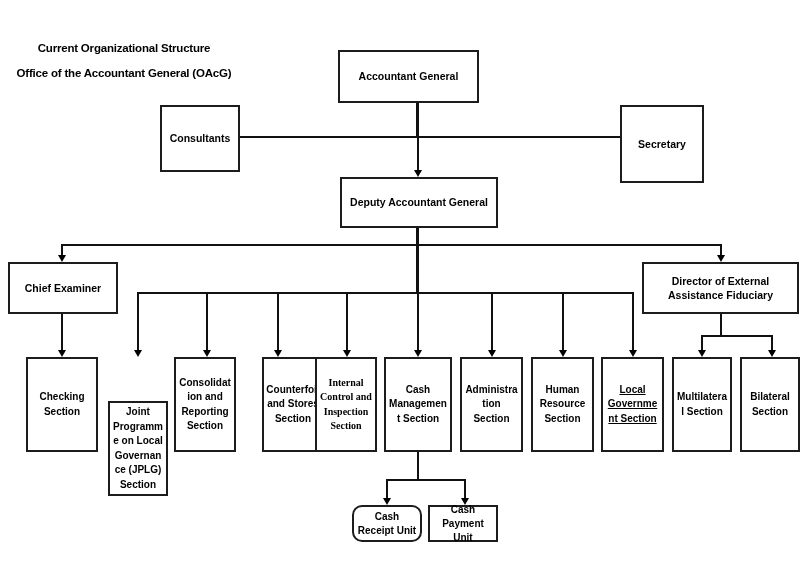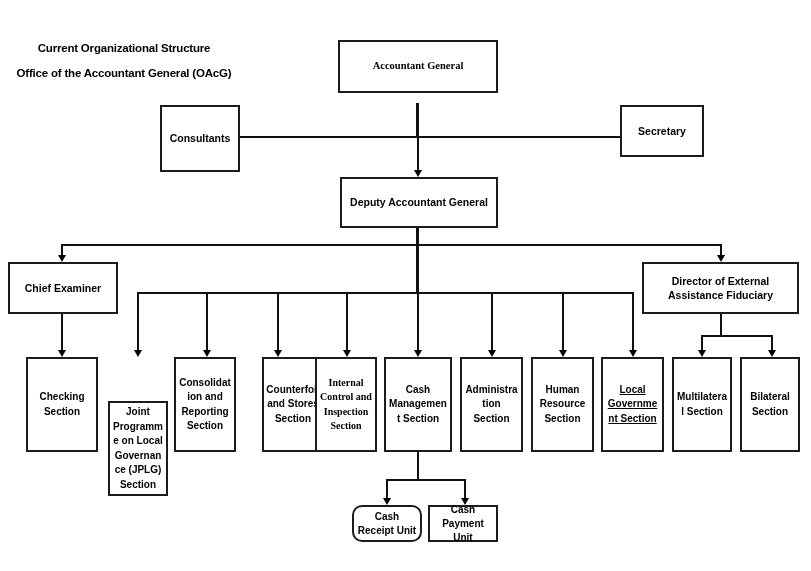--- a/index.html
+++ b/index.html
@@ -54,29 +54,29 @@
 </head>
 <body>
 
 <div class="stage">
 
   <div class="title">
     <div>Current Organizational Structure</div>
     <div>Office of the Accountant General (OAcG)</div>
   </div>
 
-  <div class="node lvl1" style="left:338px; top:40px; width:160px; height:53px;font-family:Liberation Serif, serif;">
+  <div class="node lvl1" style="left:338px; top:50px; width:141px; height:53px;">
     <span>Accountant General</span>
   </div>
 
   <div class="node lvl1" style="left:160px; top:105px; width:80px; height:67px;">
     <span>Consultants</span>
   </div>
 
-  <div class="node lvl1" style="left:620px; top:105px; width:84px; height:52px;">
+  <div class="node lvl1" style="left:620px; top:105px; width:84px; height:78px;">
     <span>Secretary</span>
   </div>
 
   <div class="node lvl1" style="left:340px; top:177px; width:158px; height:51px;">
     <span>Deputy Accountant General</span>
   </div>
 
   <div class="node lvl1" style="left:8px; top:262px; width:110px; height:52px;">
     <span>Chief Examiner</span>
   </div>

